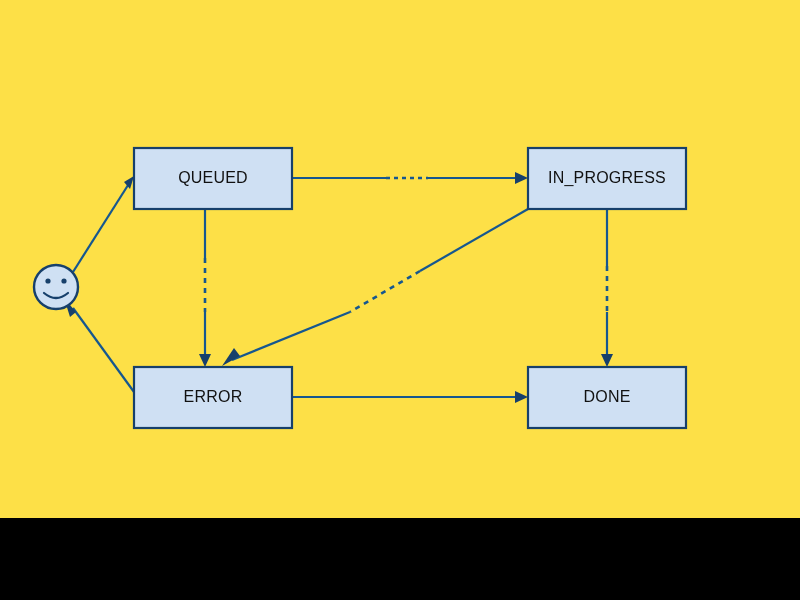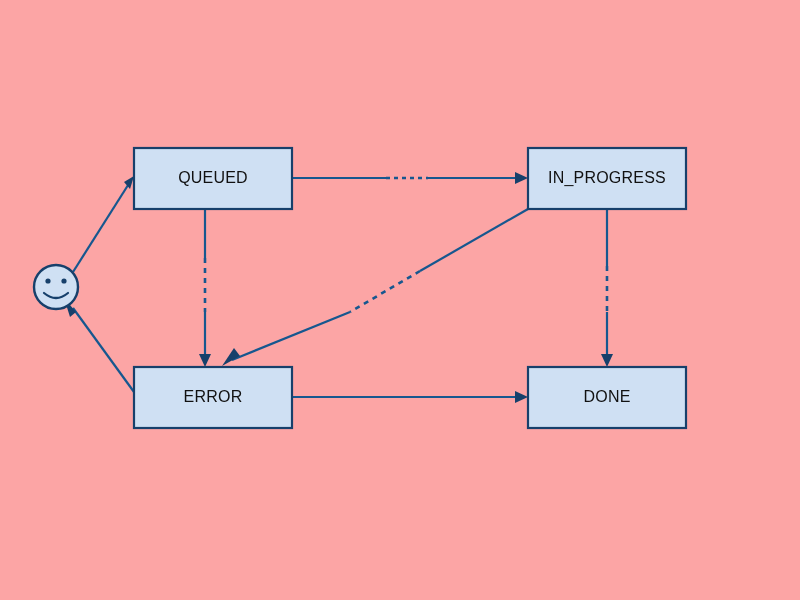--- a/index.html
+++ b/index.html
@@ -9,22 +9,22 @@
   }
   body {
     width: 800px;
     height: 600px;
     overflow: hidden;
     font-family: "Liberation Sans", sans-serif;
   }
   #diagram-canvas {
     position: relative;
     width: 800px;
-    height: 600px;
-    background: #fca5a5;
+    height: 518px;
+    background: #fde047;
   }
   #graph-svg {
     position: absolute;
     left: 0;
     top: 0;
     width: 800px;
     height: 600px;
   }
   .node-rect {
     fill: #cfe0f3;

